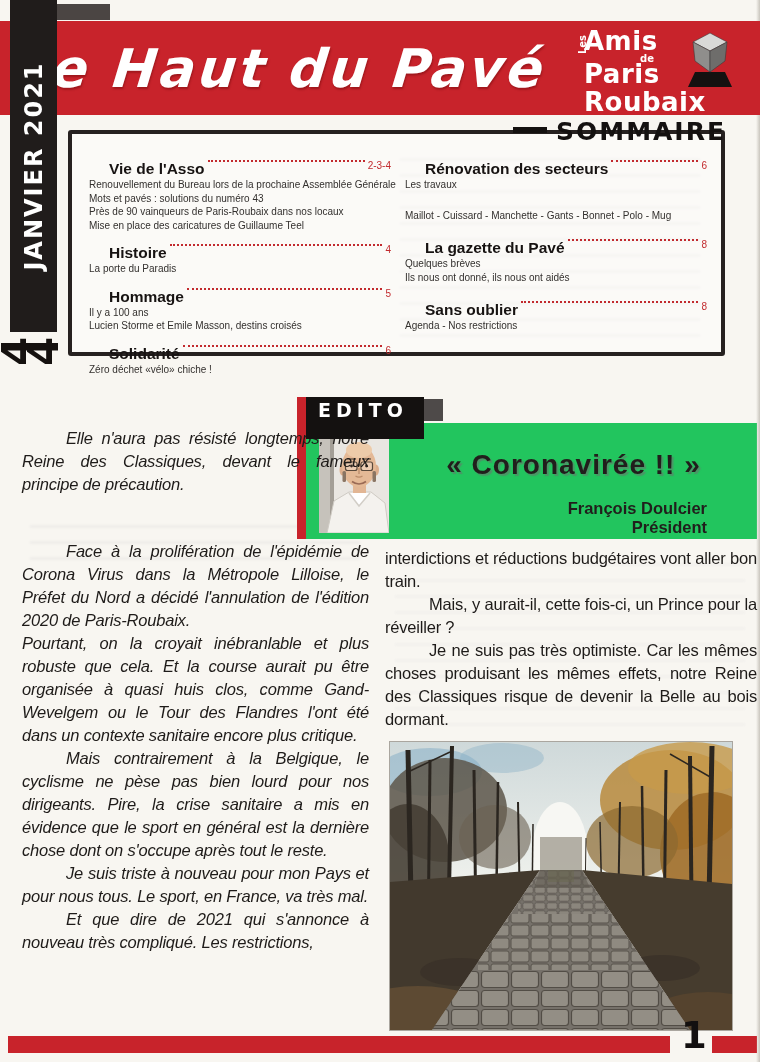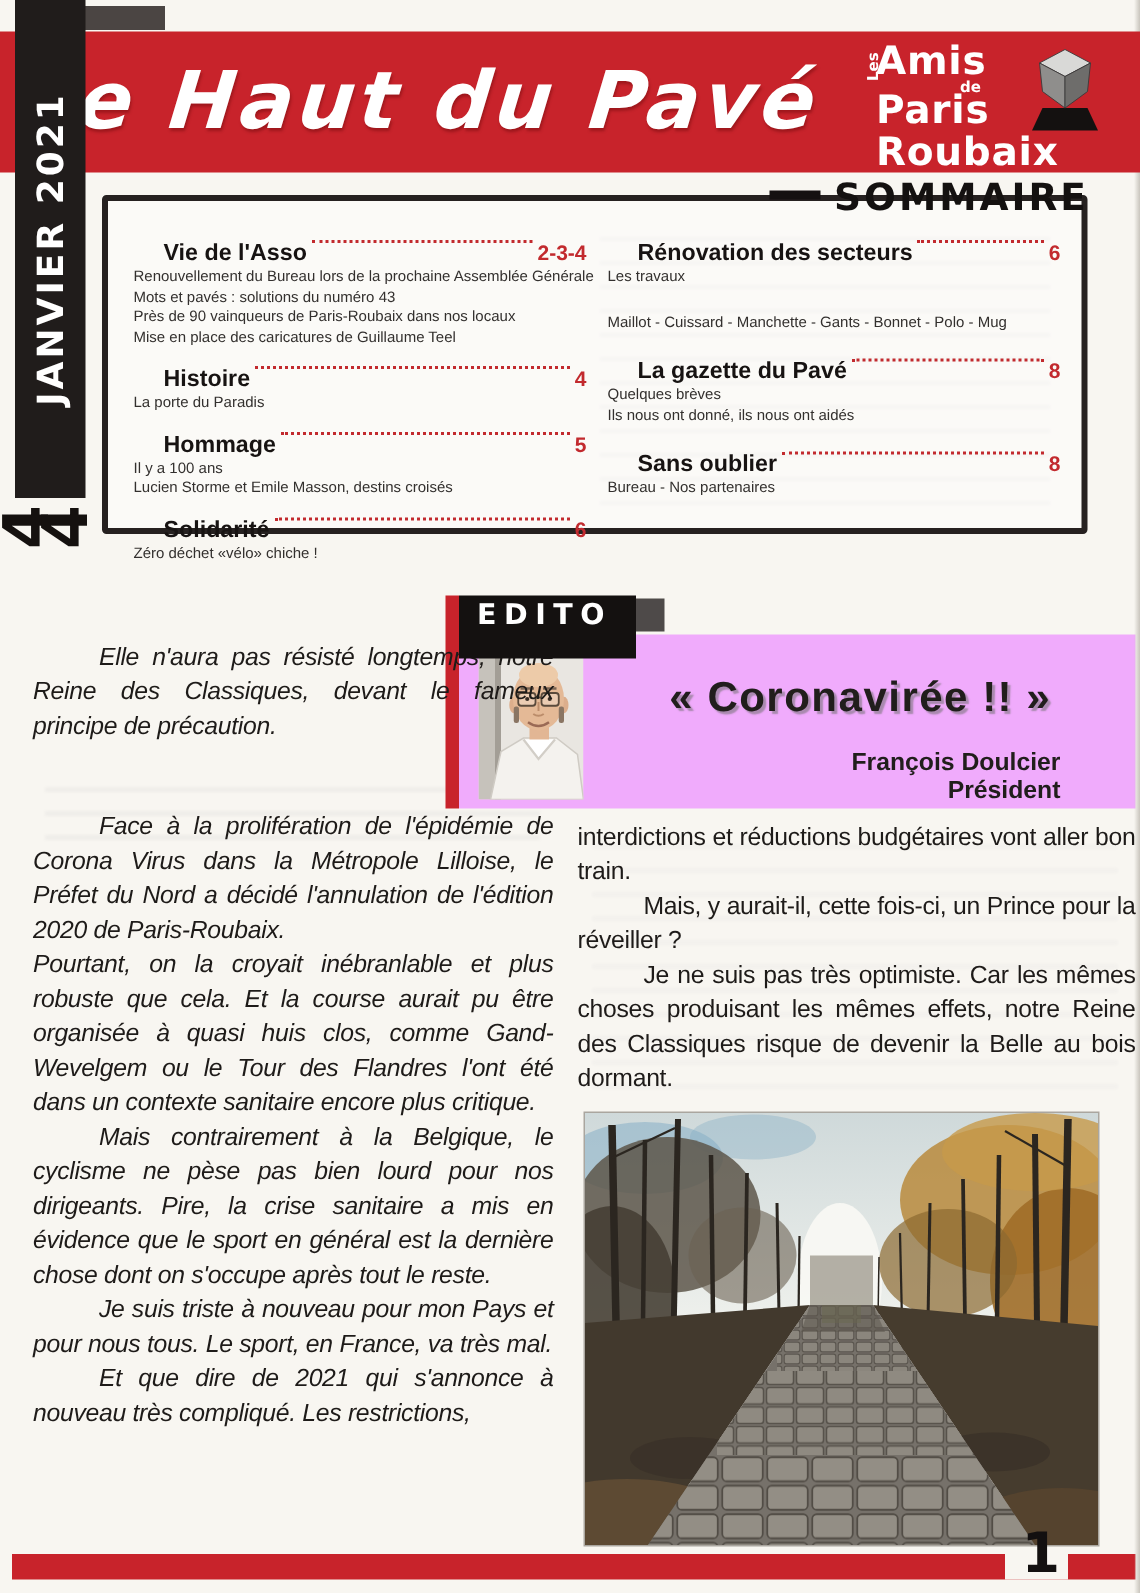--- a/index.html
+++ b/index.html
@@ -39,30 +39,30 @@
         margin-right:9px;vertical-align:7px;}
   .toc-box{position:absolute;left:68px;top:130px;width:657px;height:226px;box-sizing:border-box;
         border:4px solid #262120;border-radius:3px;display:flex;gap:14px;
         padding:26px 14px 8px 17px;background:rgba(255,255,255,.45);z-index:1;}
   .toc-col{flex:1;min-width:0;}
   .toc-entry{margin-bottom:12px;}
   .toc-col-right .toc-entry{margin-bottom:17px;}
   .toc-head{display:flex;align-items:flex-start;margin-left:20px;}
   .toc-title{font-weight:bold;font-size:15.5px;color:#171312;white-space:nowrap;}
   .toc-dots{flex:1;border-bottom:2.5px dotted #c22a2e;margin:0 3px 3px 3px;min-width:12px;}
-  .toc-page{color:#c22a2e;font-weight:bold;font-size:14px;}
+  .toc-page{color:#c22a2e;font-weight:normal;font-size:10px;}
   .toc-sub{font-size:10px;line-height:13.5px;color:#33302e;white-space:nowrap;}
 
   
   .edito-strip{position:absolute;left:297px;top:397px;width:9px;height:142px;background:#c8232b;}
   .edito-tag{position:absolute;left:306px;top:397px;height:26px;line-height:26px;background:#141110;
         color:#fff;padding:0 16px 16px 12px;font-size:19px;font-weight:800;letter-spacing:5px;
         font-family:"DejaVu Sans",sans-serif;z-index:2;}
   .edito-tag-step{position:absolute;left:421px;top:399px;width:22px;height:22px;background:#4e4a49;z-index:1;}
-  .edito-panel{position:absolute;left:306px;top:423px;width:451px;height:116px;background:#f0abfc;}
+  .edito-panel{position:absolute;left:306px;top:423px;width:451px;height:116px;background:#22c55e;}
   .president-photo{position:absolute;left:13px;top:6px;width:70px;height:104px;}
   .edito-headline{position:absolute;left:92px;right:8px;top:26px;text-align:center;font-size:28px;
         font-weight:bold;color:#211e1c;letter-spacing:1px;text-shadow:2px 2px 1px rgba(110,110,110,.55);}
   .edito-author{position:absolute;right:50px;top:76px;text-align:right;font-size:16.5px;
         font-weight:bold;color:#211e1c;line-height:19px;}
 
   
   .col-left{position:absolute;left:22px;top:427px;width:347px;z-index:1;font-style:italic;}
   .col-right{position:absolute;left:385px;top:547px;width:372px;z-index:1;}
   .body-par{margin:0;font-size:16.5px;line-height:23px;text-align:justify;color:#1e1b19;
@@ -204,21 +204,21 @@
           </div>
         </div>
 
         <div class="toc-entry">
           <div class="toc-head">
             <span class="toc-title">Sans oublier</span>
             <span class="toc-dots"></span>
             <span class="toc-page">8</span>
           </div>
           <div class="toc-subs">
-            <div class="toc-sub">Bureau - Nos partenaires</div>
+            <div class="toc-sub">Agenda - Nos restrictions</div>
           </div>
         </div>
       </div>
   </div>
 
   <div class="edito-strip"></div>
   <div class="edito-tag-step"></div>
   <div class="edito-tag">EDITO</div>
   <div class="edito-panel">
     <svg class="president-photo" viewBox="0 0 70 104" preserveAspectRatio="none">

